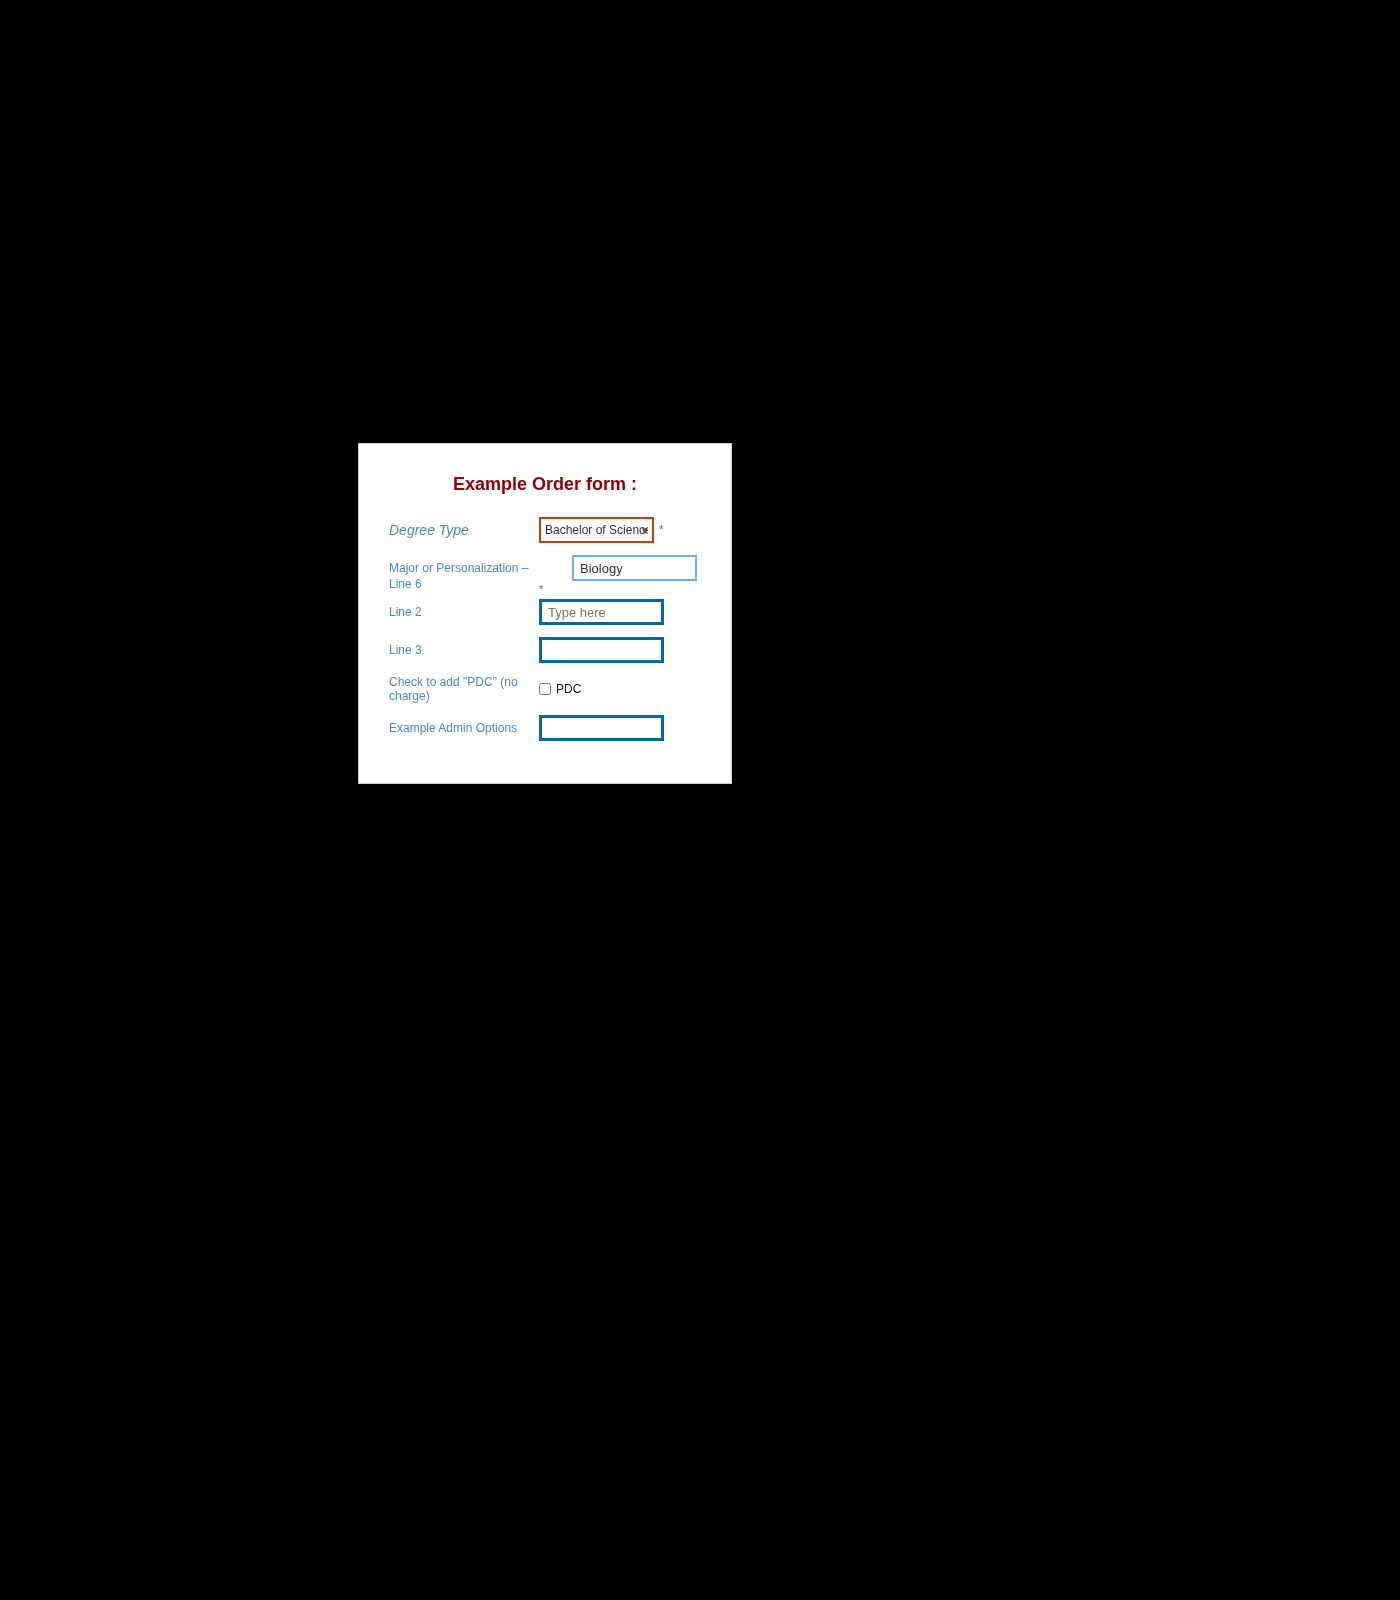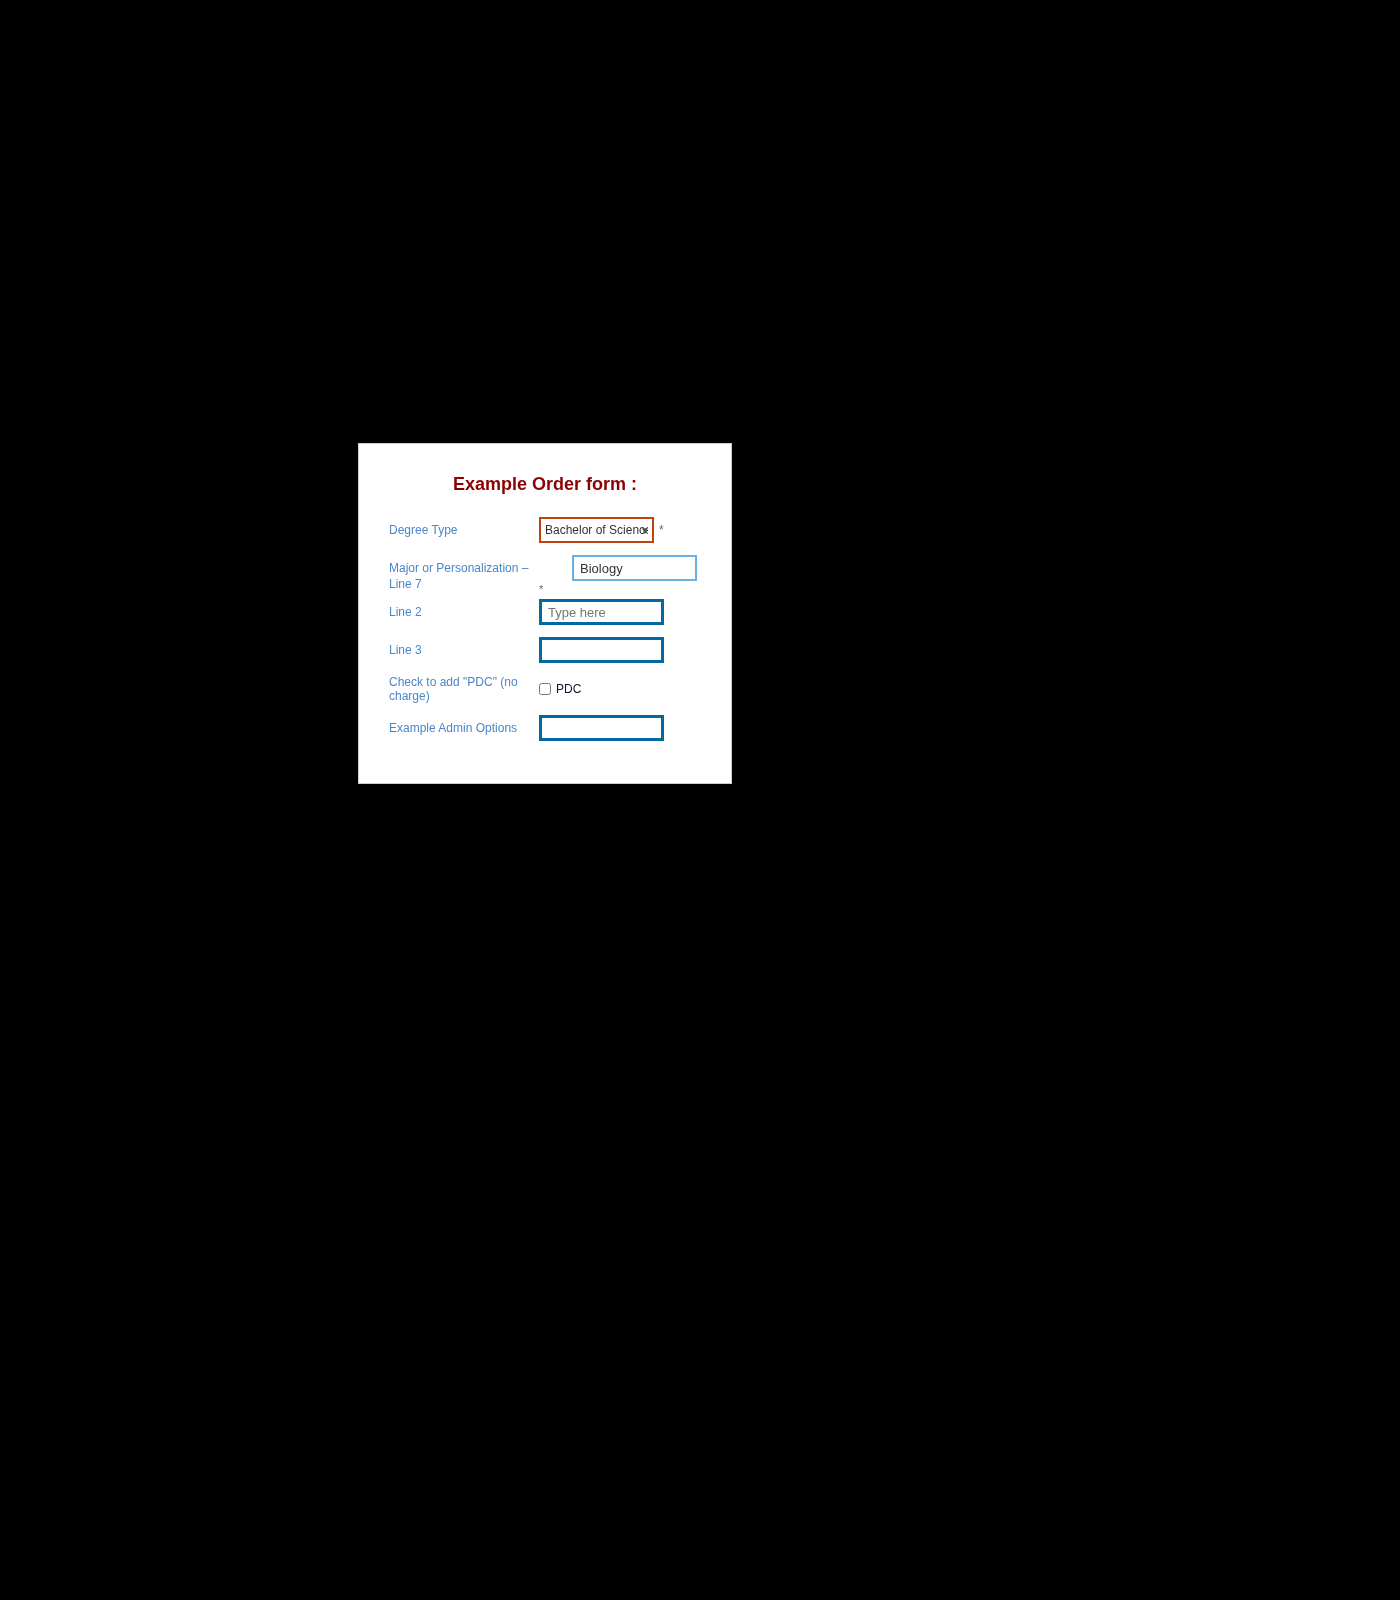--- a/index.html
+++ b/index.html
@@ -79,23 +79,24 @@
     }
 
     .degree-row {
       display: flex;
       align-items: center;
       margin-bottom: 12px;
     }
 
     .degree-label {
       color: #4a86c8;
-      font-size: 12px;
+      font-size: 14px;
       width: 150px;
       min-width: 150px;
+      font-style: italic;
     }
 
     .degree-select {
       border: 2px solid #c2410c;
       padding: 4px 4px;
       font-size: 12px;
       width: 115px;
       height: 26px;
       color: #333;
       background-color: #fff;
@@ -173,21 +174,21 @@
         <option>Master of Science</option>
         <option>Bachelor of Arts</option>
         <option>Associate Degree</option>
       </select>
       <span class="select-arrow">▼</span>
     </div>
     <span class="required-asterisk">*</span>
   </div>
 
   <div class="form-row major-row">
-    <div class="form-label">Major or Personalization – Line 7</div>
+    <div class="form-label">Major or Personalization – Line 6</div>
     <div class="form-field">
       <input type="text" class="form-input active-input" value="Biology" style="">
       <span class="required-star">*</span>
     </div>
   </div>
 
   <div class="form-row">
     <div class="form-label">Line 2</div>
     <div class="form-field">
       <input type="text" class="form-input" placeholder="Type here" style="">

